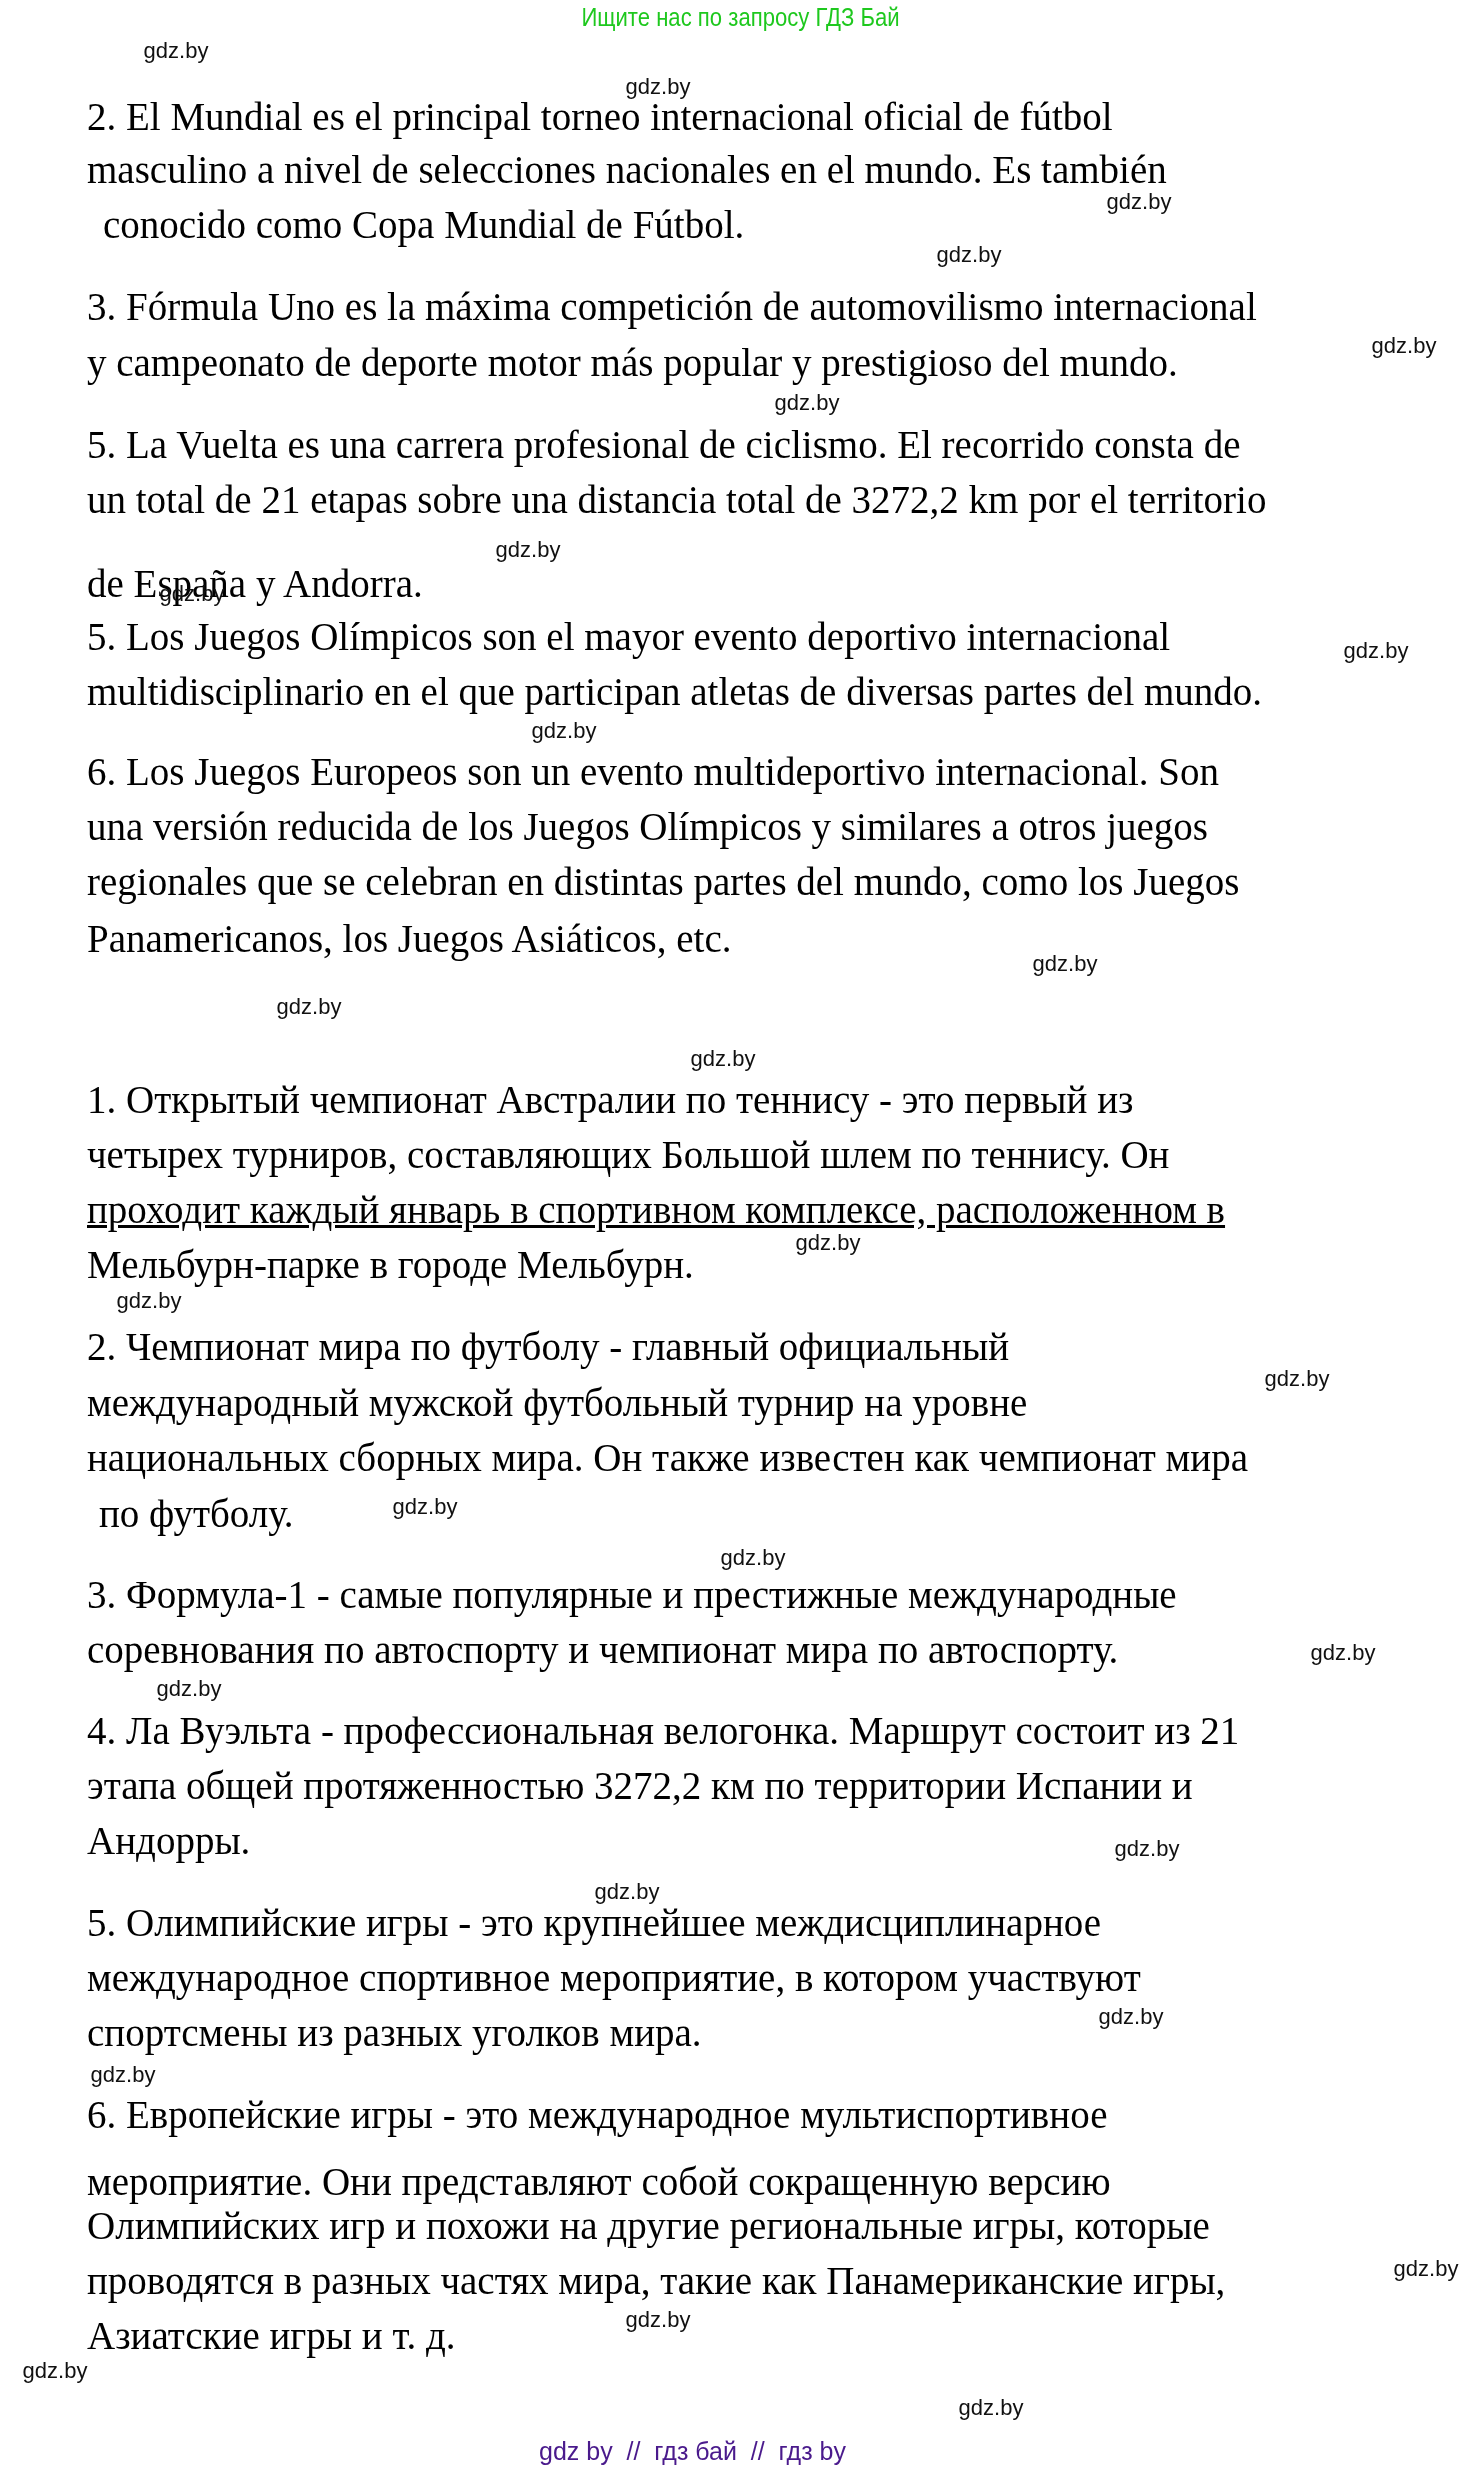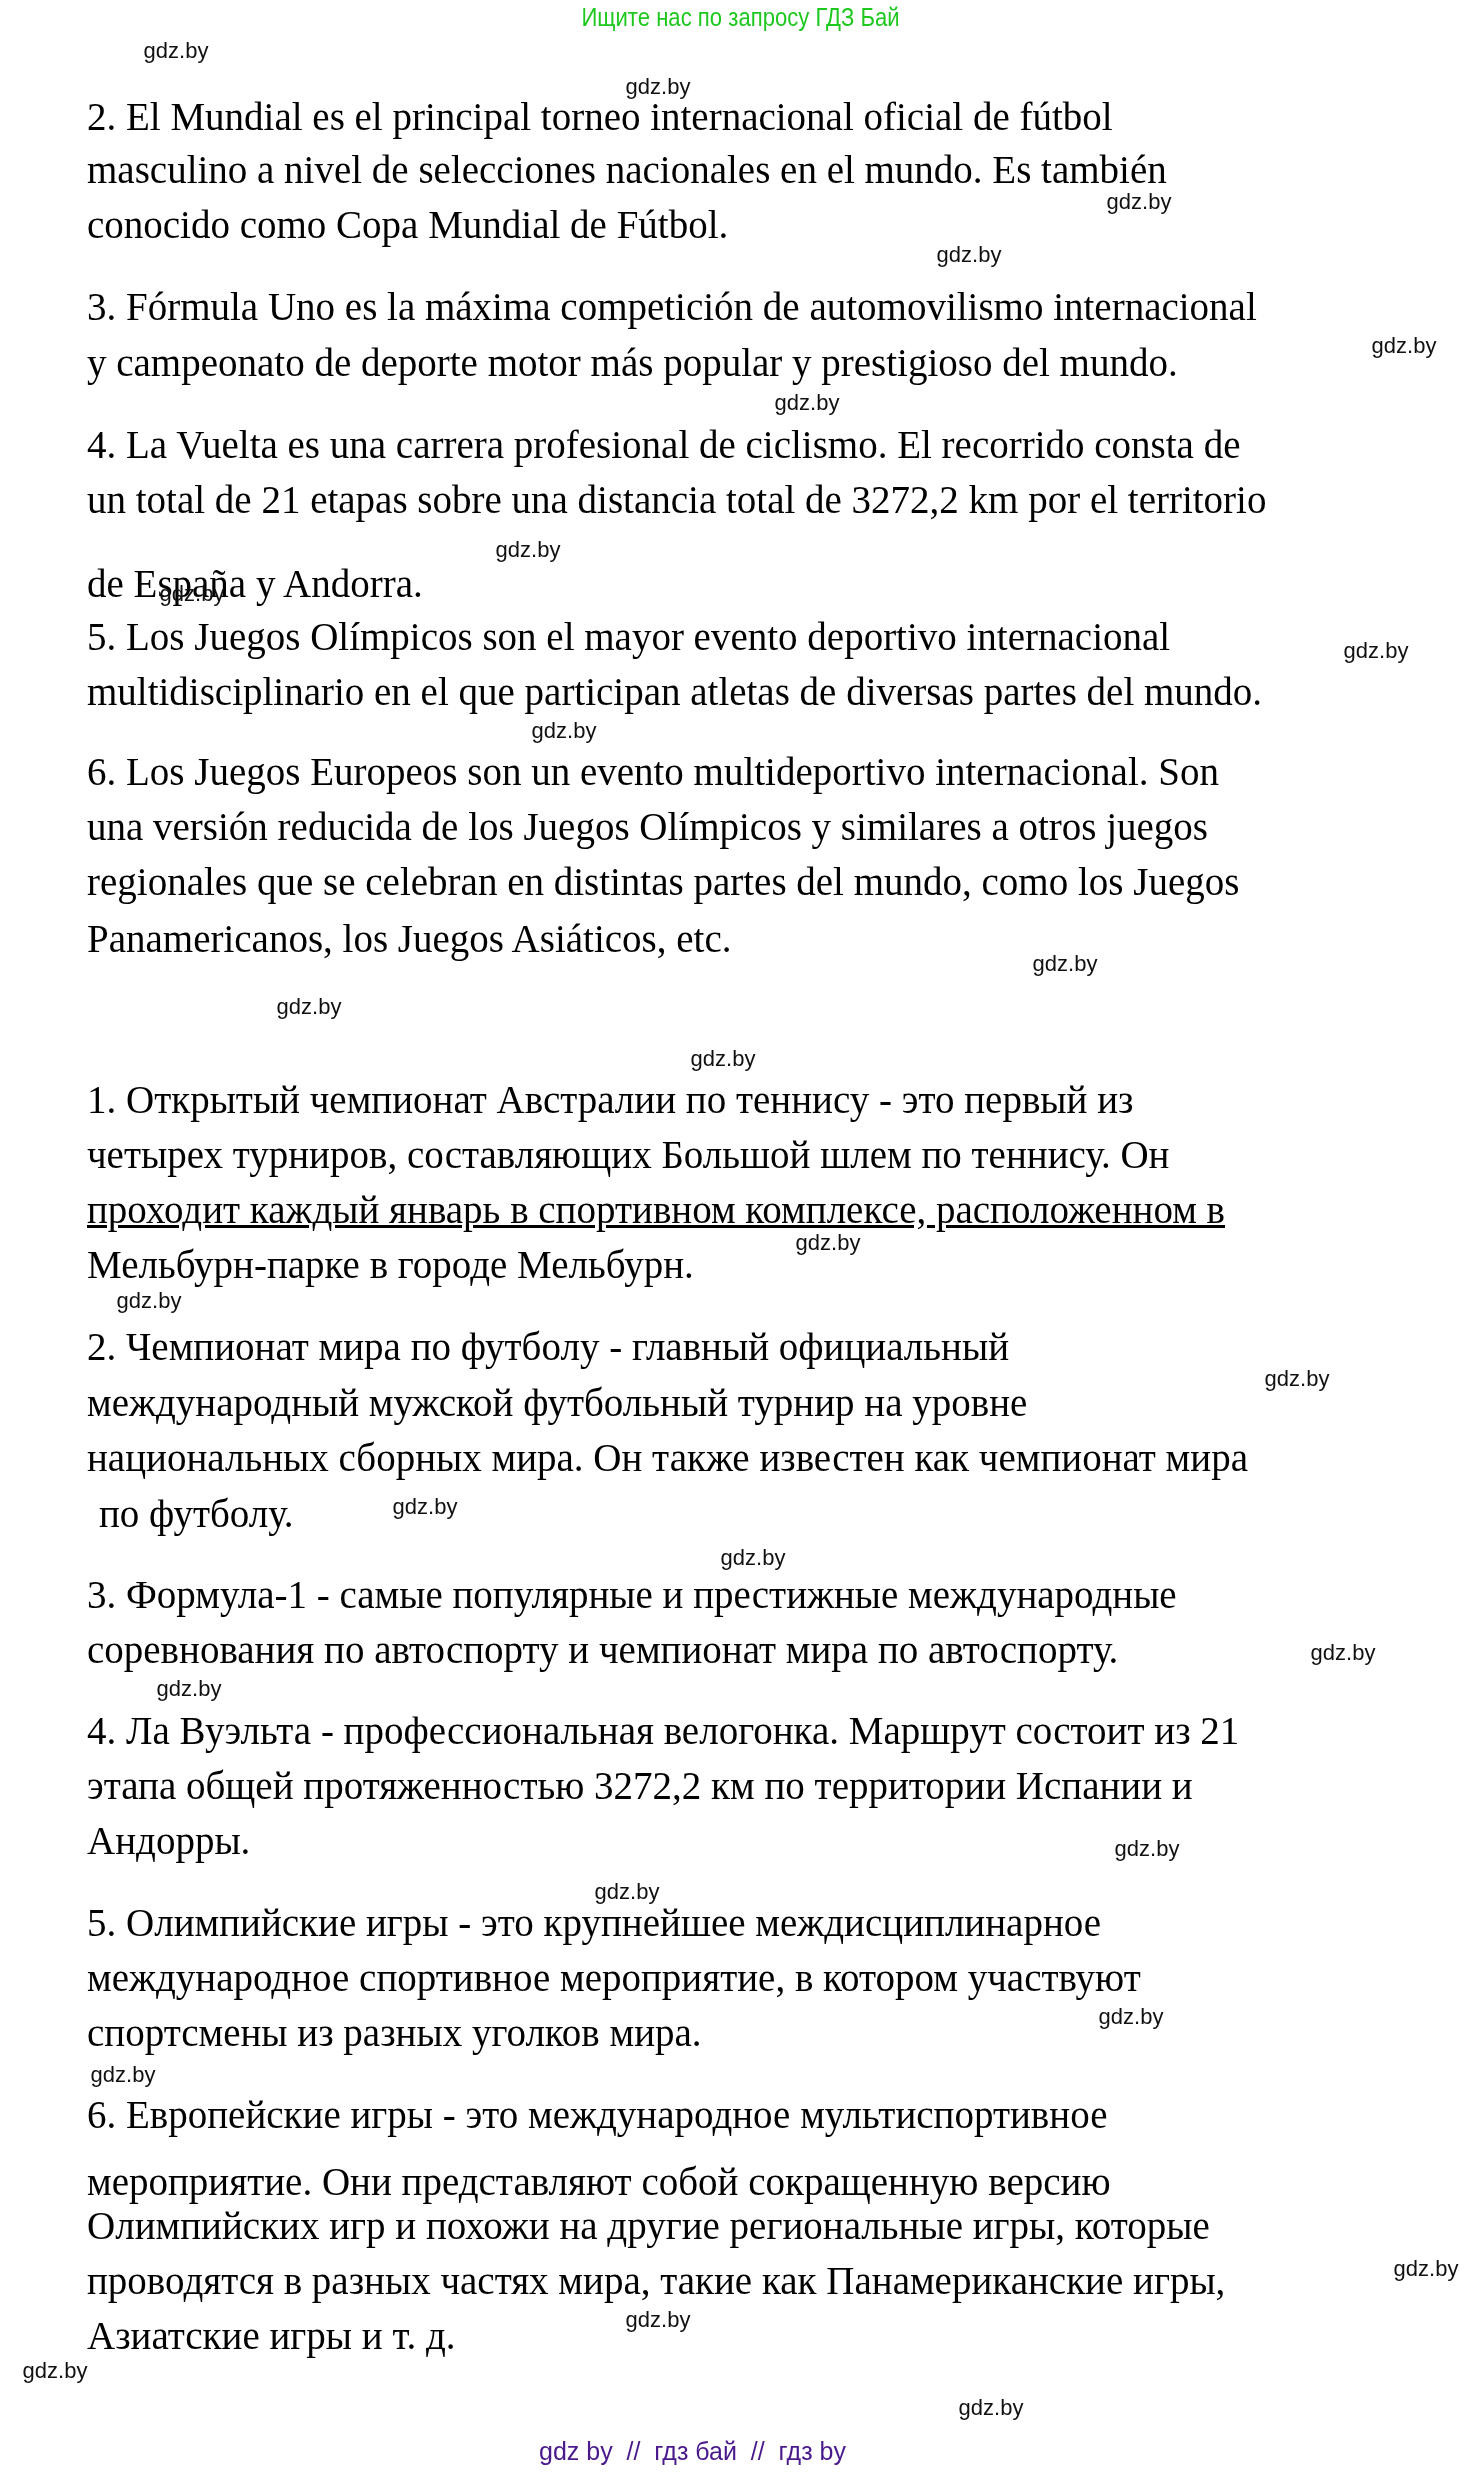--- a/index.html
+++ b/index.html
@@ -14,24 +14,24 @@
     font-family:"Liberation Sans", sans-serif; font-size:25px; color:#4a1a8c; white-space:pre; }
 </style>
 </head>
 <body>
 
 <div class="header">Ищите нас по запросу ГДЗ Бай</div>
 
 <div id="doc">
     <div class="line" style="top: 94px;">2. El Mundial es el principal torneo internacional oficial de fútbol</div>
     <div class="line" style="top: 147px;">masculino a nivel de selecciones nacionales en el mundo. Es también</div>
-    <div class="line" style="top: 202px;">conocido como Copa Mundial de Fútbol.</div>
+    <div class="line" style="top: 202px; margin-left: 16px;">conocido como Copa Mundial de Fútbol.</div>
     <div class="line" style="top: 284px;">3. Fórmula Uno es la máxima competición de automovilismo internacional</div>
     <div class="line" style="top: 340px;">y campeonato de deporte motor más popular y prestigioso del mundo.</div>
-    <div class="line" style="top: 422px;">4. La Vuelta es una carrera profesional de ciclismo. El recorrido consta de</div>
+    <div class="line" style="top: 422px;">5. La Vuelta es una carrera profesional de ciclismo. El recorrido consta de</div>
     <div class="line" style="top: 477px;">un total de 21 etapas sobre una distancia total de 3272,2 km por el territorio</div>
     <div class="line" style="top: 532px; margin-top: 29px;">de España y Andorra.</div>
     <div class="line" style="top: 614px;">5. Los Juegos Olímpicos son el mayor evento deportivo internacional</div>
     <div class="line" style="top: 669px;">multidisciplinario en el que participan atletas de diversas partes del mundo.</div>
     <div class="line" style="top: 749px;">6. Los Juegos Europeos son un evento multideportivo internacional. Son</div>
     <div class="line" style="top: 804px;">una versión reducida de los Juegos Olímpicos y similares a otros juegos</div>
     <div class="line" style="top: 859px;">regionales que se celebran en distintas partes del mundo, como los Juegos</div>
     <div class="line" style="top: 916px;">Panamericanos, los Juegos Asiáticos, etc.</div>
     <div class="line" style="top: 1077px;">1. Открытый чемпионат Австралии по теннису - это первый из</div>
     <div class="line" style="top: 1132px;">четырех турниров, составляющих Большой шлем по теннису. Он</div>

